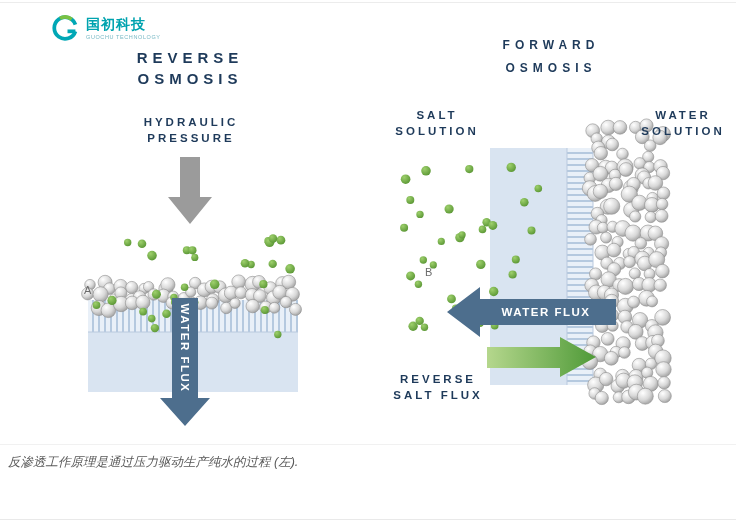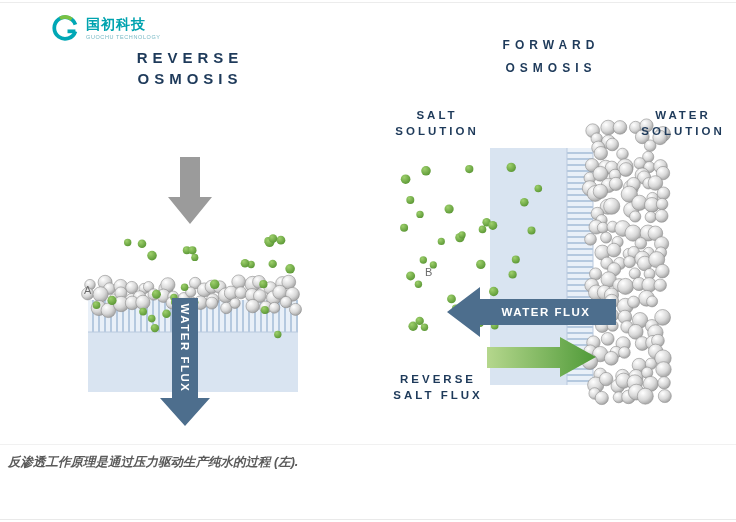--- a/index.html
+++ b/index.html
@@ -26,21 +26,21 @@
   .h-sub{font-size:11.5px;letter-spacing:3px;line-height:16px;}
 
   .marker{position:absolute;font-size:11px;color:#6b6b6b;}
 
   .fluxlabel{position:absolute;color:#fff;font-weight:bold;font-size:11.5px;
      letter-spacing:1.5px;white-space:nowrap;}
   .fluxlabel.vert{transform:translate(-50%,-50%) rotate(90deg);}
   .fluxlabel.horz{transform:translate(-50%,-50%);}
 
   .caption{position:absolute;left:8px;font-style:italic;font-size:12.5px;
-     color:var(--caption-gray);white-space:nowrap;font-weight:bold;}
+     color:var(--caption-gray);white-space:nowrap;}
   .caption-1{top:454px;}
   .caption-2{top:482px;}
 
   .flux-arrow{fill:var(--flux-arrow);}
   .pressure-arrow{fill:var(--pressure-arrow);}
   .water-fill{fill:var(--membrane-fill);}
 </style>
 </head>
 <body>
 
@@ -377,20 +377,24 @@
         </g>
       <polygon class="flux-arrow" points="616,299 616,325 480,325 480,337 447,312 480,287 480,299"></polygon>
       <polygon fill="url(#saltGrad)" points="487,347 560,347 560,337 596,357 560,377 560,368 487,368"></polygon>
     </g>
   </svg>
 
   <div class="h h-title" style="left:190px;top:47px;">
     <div>REVERSE</div>
     <div>OSMOSIS</div>
   </div>
+  <div class="h h-sub" style="left:191px;top:114px;">
+    <div>HYDRAULIC</div>
+    <div>PRESSURE</div>
+  </div>
   <div class="h h-title-lg" style="left:551px;top:34px;">
     <div>FORWARD</div>
     <div>OSMOSIS</div>
   </div>
   <div class="h h-sub" style="left:437px;top:107px;">
     <div>SALT</div>
     <div>SOLUTION</div>
   </div>
   <div class="h h-sub" style="left:683px;top:107px;">
     <div>WATER</div>

